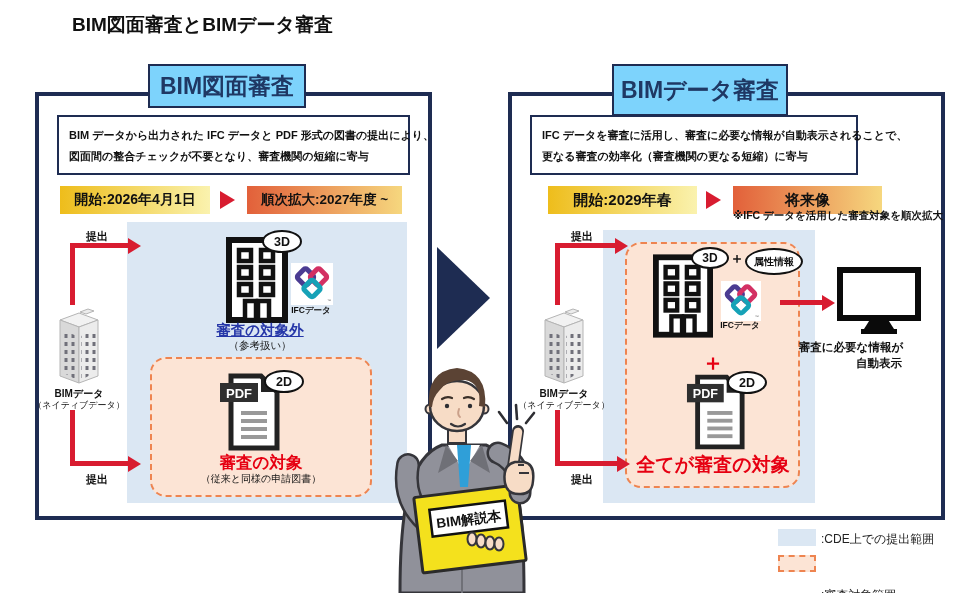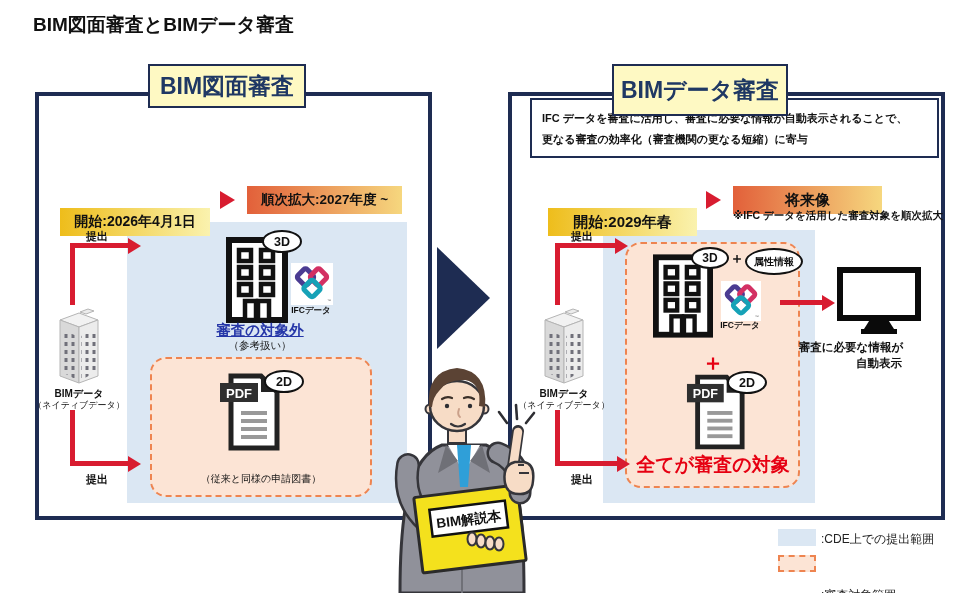--- a/index.html
+++ b/index.html
@@ -1,28 +1,28 @@
 <!DOCTYPE html>
 <html><head>
 <meta charset="utf-8">
 <style>
   html,body{margin:0;padding:0;background:#fff;}
   body{font-family:"Liberation Sans","DejaVu Sans",sans-serif;color:#111;}
   .stage{position:relative;width:963px;height:593px;background:#fff;overflow:hidden;}
-  .abs{position:absolute;}
+  .abs{position:absolute;margin-left:39px;}
   .nowrap{white-space:nowrap;}
   .page-title{font-size:19px;font-weight:bold;color:#111;}
   .panel{position:absolute;border:4px solid #1e2c52;background:#fff;box-sizing:border-box;}
-  .panel-title{position:absolute;border:2.5px solid #1e2c52;background:#fef9c3;z-index:3;
+  .panel-title{position:absolute;border:2.5px solid #1e2c52;background:#7dd3fc;z-index:3;
     display:flex;align-items:center;justify-content:center;font-size:23px;font-weight:bold;color:#1f3864;box-sizing:border-box;text-align:right;}
   .desc{position:absolute;border:2.5px solid #1e2c52;background:#fff;font-size:11px;font-weight:bold;
     padding:8px 10px;line-height:1.95;box-sizing:border-box;white-space:nowrap;z-index:2;}
   .bar{position:absolute;height:28px;display:flex;align-items:center;justify-content:center;
     font-weight:bold;color:#111;z-index:2;}
-  .bar.yellow{background:linear-gradient(90deg,#eebd1b,#faf2ae);margin-top:22px;}
+  .bar.yellow{background:linear-gradient(90deg,#eebd1b,#faf2ae);}
   .bar.orange{background:linear-gradient(90deg,#e2603a,#f6d77e);}
   .tri-red{position:absolute;width:0;height:0;border-top:9px solid transparent;border-bottom:9px solid transparent;border-left:15px solid #d81c30;z-index:2;}
   .cde-zone{position:absolute;background:#dbe7f3;z-index:1;}
   .review-zone{position:absolute;background:#fce4d5;border:2px dashed #ee8450;border-radius:16px;box-sizing:border-box;z-index:2;}
   .badge{position:absolute;border:2.5px solid #111;border-radius:50%;background:#fff;
     display:flex;align-items:center;justify-content:center;font-weight:bold;z-index:5;box-sizing:border-box;}
   .arrow-seg{position:absolute;background:#d81c30;z-index:3;}
   .arrow-head{position:absolute;width:0;height:0;border-top:8px solid transparent;border-bottom:8px solid transparent;border-left:13px solid #d81c30;z-index:3;}
   .lbl{position:absolute;font-size:11px;font-weight:bold;z-index:3;}
   .cap{position:absolute;font-size:10px;font-weight:bold;text-align:center;z-index:3;}
@@ -51,21 +51,25 @@
   <div class="panel" style="left:35px;top:92px;width:397px;height:428px;"></div>
   <div class="panel" style="left:508px;top:92px;width:437px;height:428px;"></div>
 
   <div class="panel-title" style="left:148px;top:64px;width:158px;height:44px;">
     <span>BIM図面審査</span>
   </div>
   <div class="panel-title" style="left:612px;top:64px;width:176px;height:52px;">
     <span>BIMデータ審査</span>
   </div>
 
-  <div class="desc" style="left:530px;top:98px;width:409px;height:60px;">
+  <div class="desc" style="left:57px;top:115px;width:353px;height:60px;">
+    <div>BIM データから出力された IFC データと PDF 形式の図書の提出により、</div>
+    <div>図面間の整合チェックが不要となり、審査機関の短縮に寄与</div>
+  </div>
+  <div class="desc" style="left:530px;top:115px;width:328px;height:60px;">
     <div>IFC データを審査に活用し、審査に必要な情報が自動表示されることで、</div>
     <div>更なる審査の効率化（審査機関の更なる短縮）に寄与</div>
   </div>
 
   <div class="bar yellow" style="left:60px;top:186px;width:150px;font-size:14px;">開始:2026年4月1日</div>
   <div class="tri-red" style="left:220px;top:191px;"></div>
   <div class="bar orange" style="left:247px;top:186px;width:155px;font-size:13.5px;">順次拡大:2027年度 ~</div>
 
   <div class="bar yellow" style="left:548px;top:186px;width:149px;font-size:15px;">開始:2029年春</div>
   <div class="tri-red" style="left:706px;top:191px;"></div>
@@ -144,20 +148,21 @@
       <text x="20" y="24.5" text-anchor="middle" font-size="13" font-weight="bold" fill="#fff">PDF</text>
       <g fill="#999">
         <rect x="22" y="38" width="26" height="4"></rect>
           <rect x="22" y="46" width="26" height="4"></rect>
         <rect x="22" y="54" width="26" height="4"></rect>
           <rect x="22" y="62" width="26" height="4"></rect>
       </g>
     </svg>
   </div>
   <div class="badge" style="left:264px;top:370px;width:40px;height:23px;font-size:12.5px;">2D</div>
+  <div class="status-red" style="left:186px;top:452px;width:150px;font-size:16.5px;">審査の対象</div>
   <div class="status-note" style="left:176px;top:472px;width:170px;">（従来と同様の申請図書）</div>
 
   <div class="nav-tri" style="left:437px;top:247px;"></div>
 
   <div class="lbl" style="left:571px;top:229px;">提出</div>
   <div class="arrow-seg" style="left:555px;top:243px;width:5px;height:62px;"></div>
   <div class="arrow-seg" style="left:555px;top:243px;width:60px;height:5px;"></div>
   <div class="arrow-head" style="left:615px;top:237.5px;"></div>
 
   <div class="icon" style="left:541px;top:308px;width:46px;height:76px;">

